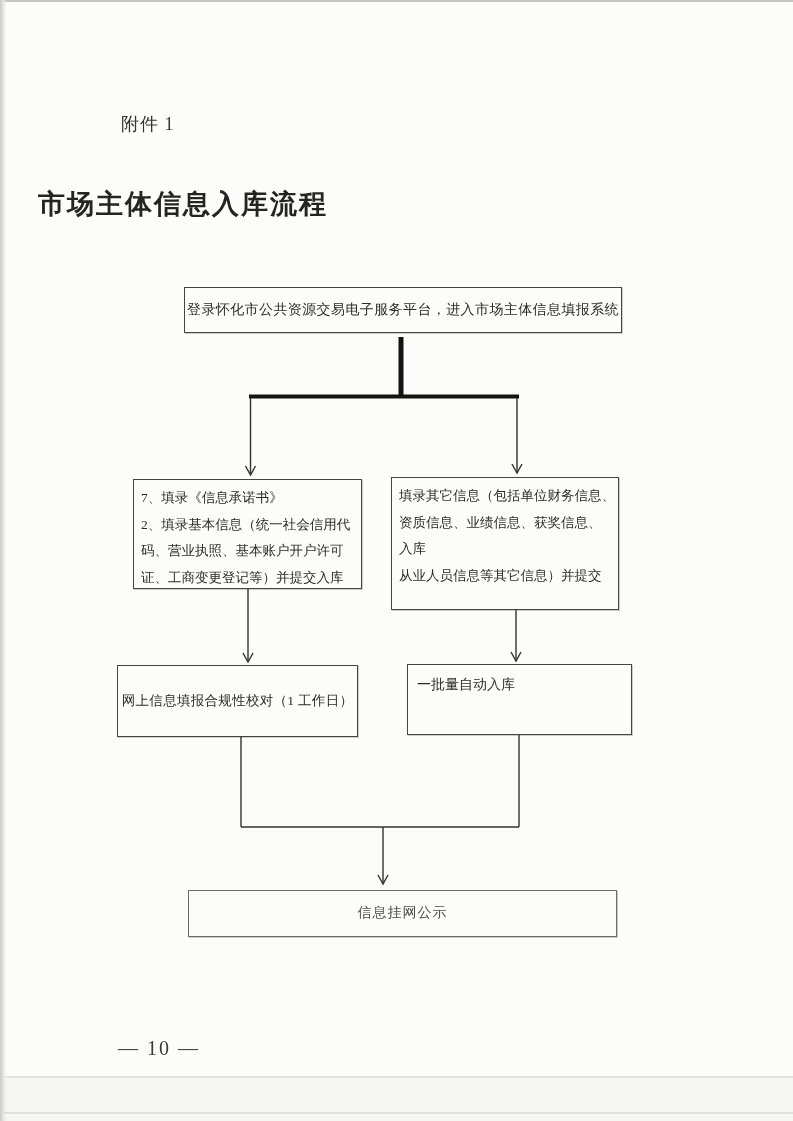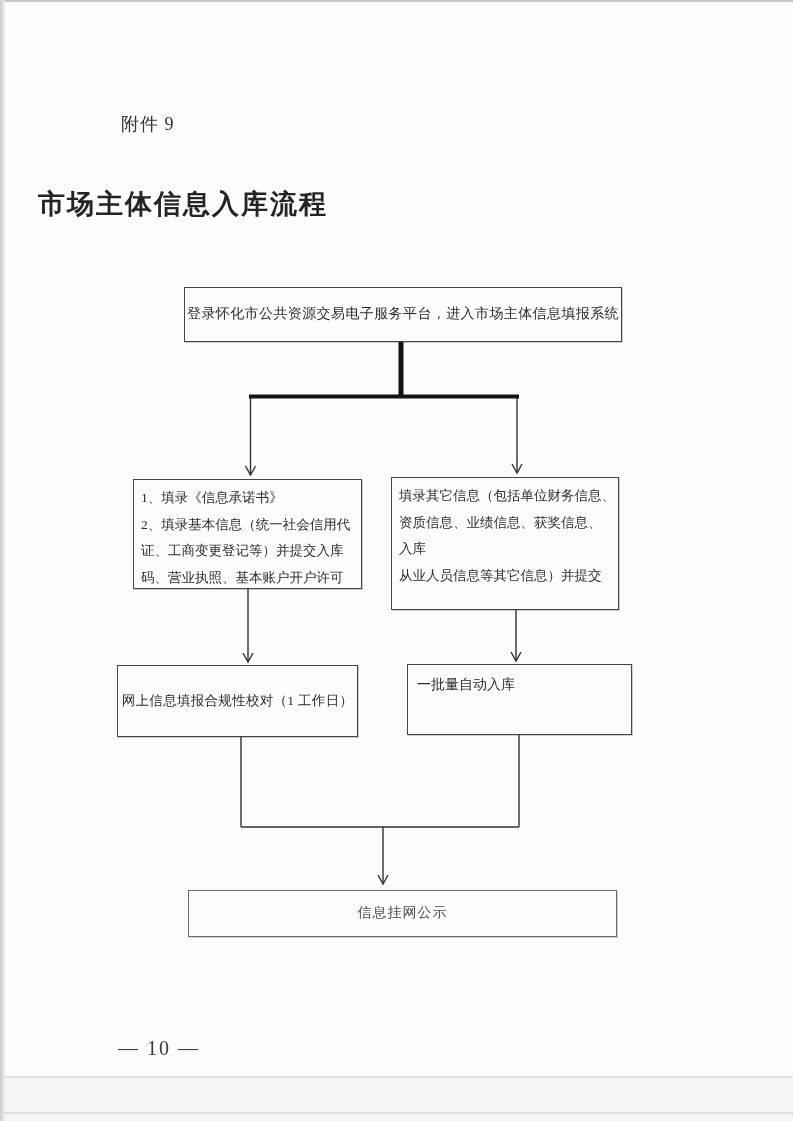--- a/index.html
+++ b/index.html
@@ -38,42 +38,42 @@
     position:absolute;
     background:#fcfcfb;
     border:1.6px solid #454545;
     box-sizing:border-box;
     box-shadow:1px 1px 0 rgba(60,60,60,.25);
     font-size:13.5px;
     line-height:26.5px;
     color:#2b2b2b;
   }
   .flow-box.center{display:flex;align-items:center;justify-content:center;text-align:center;}
-  .box-login{left:184px;top:287px;width:438px;height:55px;font-size:14px;letter-spacing:.4px;border-width:1.8px;}
+  .box-login{left:184px;top:287px;width:438px;height:46px;font-size:14px;letter-spacing:.4px;border-width:1.8px;}
   .box-commitment{left:133px;top:479px;width:229px;height:110px;padding:5px 7px;border-width:1.8px;}
   .box-other{left:391px;top:477px;width:228px;height:133px;padding:5px 7px;border-width:1.8px;}
   .box-check{left:117px;top:665px;width:241px;height:72px;letter-spacing:.3px;}
   .box-batch{left:407px;top:664px;width:225px;height:71px;padding:6px 9px;line-height:28px;font-size:14px;}
   .box-publish{left:188px;top:890px;width:429px;height:47px;font-size:14px;letter-spacing:1px;color:#4d4d4d;border-color:#6b6b6b;}
   .box-line{white-space:nowrap;}
 
   .connector-svg{position:absolute;left:0;top:0;width:793px;height:1121px;pointer-events:none;}
 </style>
 </head>
 <body>
 
 <div class="scan-page">
 
   <div class="edge-top"></div>
   <div class="edge-bottom-shade"></div>
   <div class="edge-bottom-line1"></div>
   <div class="edge-bottom-line2"></div>
   <div class="edge-left"></div>
 
-  <div class="attachment-label">附件 9</div>
+  <div class="attachment-label">附件 1</div>
   <div class="doc-title">市场主体信息入库流程</div>
   <div class="page-number">— 10 —</div>
 
   <svg class="connector-svg" viewBox="0 0 793 1121" xmlns="http://www.w3.org/2000/svg">
     <g stroke="#141414" fill="none">
       <path d="M401 337 V397" stroke-width="5"></path>
       <path d="M249 396.5 H519" stroke-width="4"></path>
     </g>
     <g stroke="#323232" stroke-width="1.4" fill="none">
       <g>
@@ -102,24 +102,24 @@
         <polyline points="378,875 383,884 388,875"></polyline>
       </g>
     </g>
   </svg>
 
   <div class="flow-box box-login center">
     <span>登录怀化市公共资源交易电子服务平台，进入市场主体信息填报系统</span>
   </div>
 
   <div class="flow-box box-commitment">
-    <div class="box-line">1、填录《信息承诺书》</div>
+    <div class="box-line">7、填录《信息承诺书》</div>
     <div class="box-line">2、填录基本信息（统一社会信用代</div>
+    <div class="box-line">码、营业执照、基本账户开户许可</div>
     <div class="box-line">证、工商变更登记等）并提交入库</div>
-    <div class="box-line">码、营业执照、基本账户开户许可</div>
   </div>
 
   <div class="flow-box box-other">
     <div class="box-line">填录其它信息（包括单位财务信息、</div>
     <div class="box-line">资质信息、业绩信息、获奖信息、</div>
     <div class="box-line">入库</div>
     <div class="box-line">从业人员信息等其它信息）并提交</div>
   </div>
 
   <div class="flow-box box-check center">

